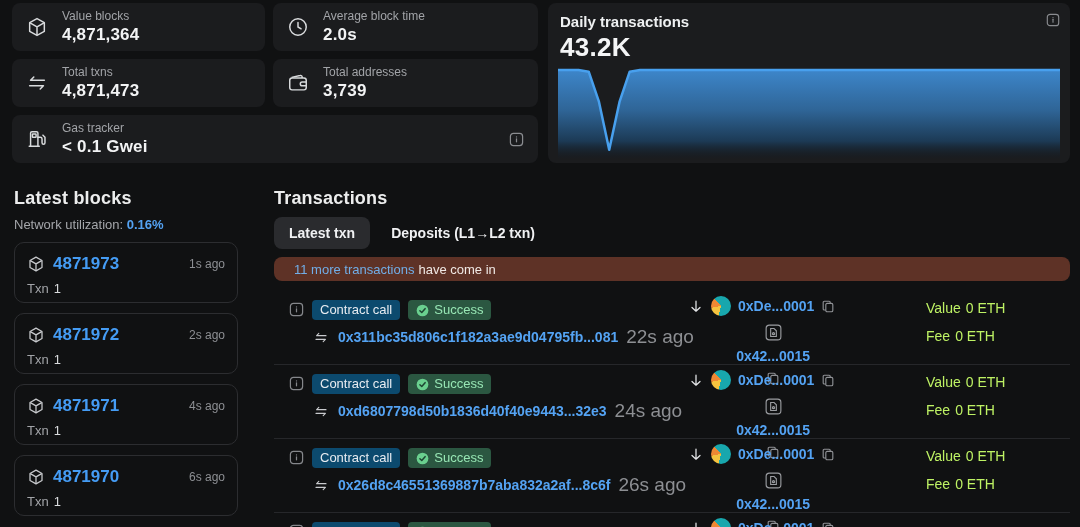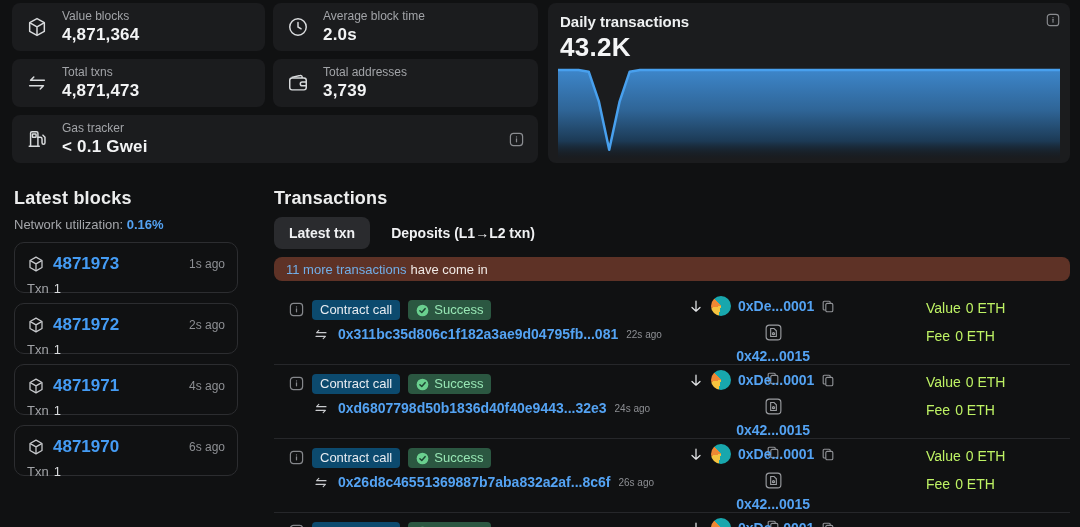--- a/index.html
+++ b/index.html
@@ -34,53 +34,53 @@
   .chart-title { font-size:15px; font-weight:600; color:#eef0f1; }
   .chart-big-value { font-size:26px; font-weight:bold; color:#f4f5f6; margin:2px 0 4px 2px; letter-spacing:.3px; }
   .chart-svg { display:block; }
 
   
   .latest-blocks { position:absolute; left:14px; top:188px; width:224px; }
   .section-title { font-size:18px; font-weight:bold; color:#eceded; letter-spacing:.2px; }
   .net-util { margin-top:8px; font-size:13px; color:#a5a7ab; }
   .net-util b { color:#54a3f3; font-weight:bold; }
   .block-card {
-    margin-top:10px; height:51px; border:1px solid #2c2d30; border-radius:10px;
+    margin-top:10px; height:61px; border:1px solid #2c2d30; border-radius:10px;
     padding:11px 12px 0 12px; background:transparent;
   }
   .block-card:first-of-type { margin-top:14px; }
   .block-line1 { display:flex; align-items:center; gap:8px; }
   .block-number { font-size:17px; font-weight:bold; color:#459cf4; }
   .block-age { margin-left:auto; font-size:12px; color:#8d8f93; }
   .block-line2 { margin-top:7px; font-size:13px; color:#a2a4a8; }
   .block-line2 b { color:#d9dbdd; font-weight:normal; margin-left:5px; }
 
   
   .transactions { position:absolute; left:274px; top:188px; width:796px; }
   .tabs { margin-top:8px; display:flex; align-items:center; gap:6px; }
   .tab { border:none; background:transparent; color:#f0f1f3; font-family:inherit;
     font-size:14px; font-weight:bold; padding:8px 15px; border-radius:8px; cursor:pointer; }
   .tab.active { background:#2a2b2e; }
   .alert-bar {
     margin-top:8px; height:24px; background:#5e3226; border-radius:8px;
-    display:flex; align-items:center; padding:0 12px; font-size:13px; color:#f0e9e5;
+    display:flex; align-items:center; padding:0 20px; font-size:13px; color:#f0e9e5;
   }
   .alert-link { color:#71aee8; cursor:pointer; margin-right:4px; }
   .txrow { position:relative; height:74px; border-bottom:1px solid #26272a; }
   .txrow.last { border-bottom:none; }
   .txrows { margin-top:10px; }
   .tx-left { position:absolute; left:15px; top:9px; display:flex; gap:8px; }
   .tx-info-icon { color:#85878b; margin-top:2px; }
   .badge-row { display:flex; gap:8px; }
   .badge { font-size:13px; border-radius:4px; padding:2px 8px; line-height:16px; }
   .badge.type { background:#0c4a6e; color:#e8ecf1; }
   .badge.status { background:#2b5741; color:#97e6b4; display:flex; align-items:center; gap:5px; }
   .hash-row { display:flex; align-items:center; gap:8px; margin-top:6px; }
   .tx-hash { font-size:14px; font-weight:bold; color:#54a3f3; cursor:pointer; }
-  .tx-age { font-size:10px; color:#8d8f93; }
+  .tx-age { font-size:19px; color:#8d8f93; }
   .tx-mid { position:absolute; left:414px; top:5px; }
   .mid-line { display:flex; align-items:center; gap:7px; }
   .mid-line.second { margin-top:8px; margin-left:23px;flex-direction:column; }
   .addr-link { font-size:14px; font-weight:600; color:#54a3f3; cursor:pointer; }
   .avatar {
     width:20px; height:20px; border-radius:50%;
     background:conic-gradient(#18a7ad 0 54%, #f4c33f 54% 72%, #ee8833 72% 88%, #18a7ad 88% 100%);
   }
   .copy-icon { color:#8f9195; display:flex; cursor:pointer; }
   .down-arrow { color:#e3e5e7; display:flex; }

